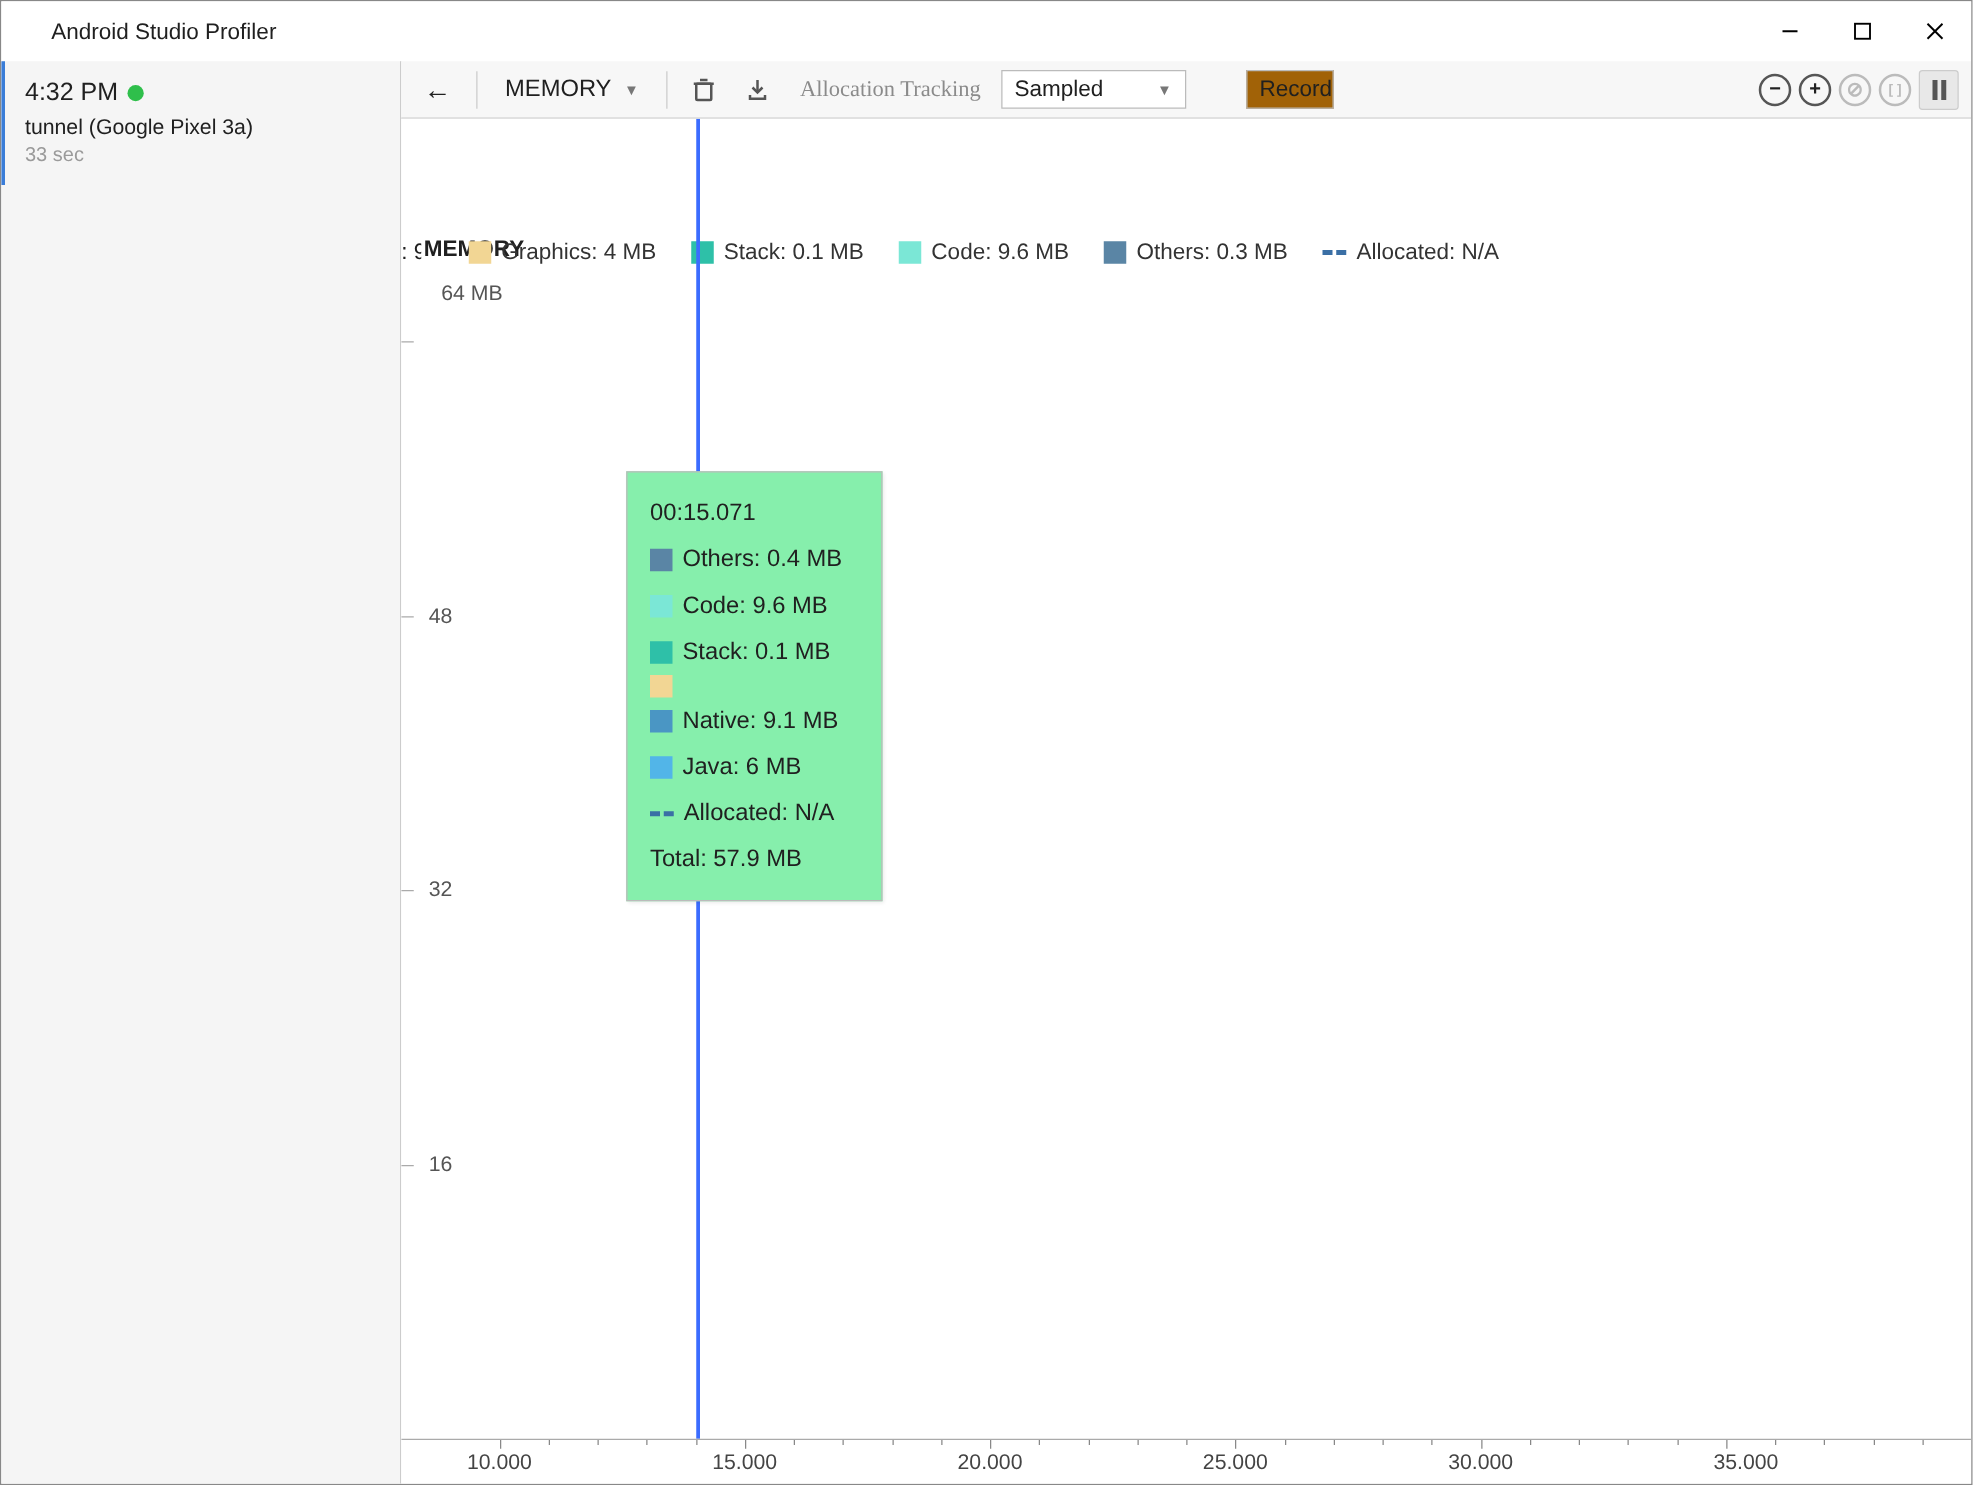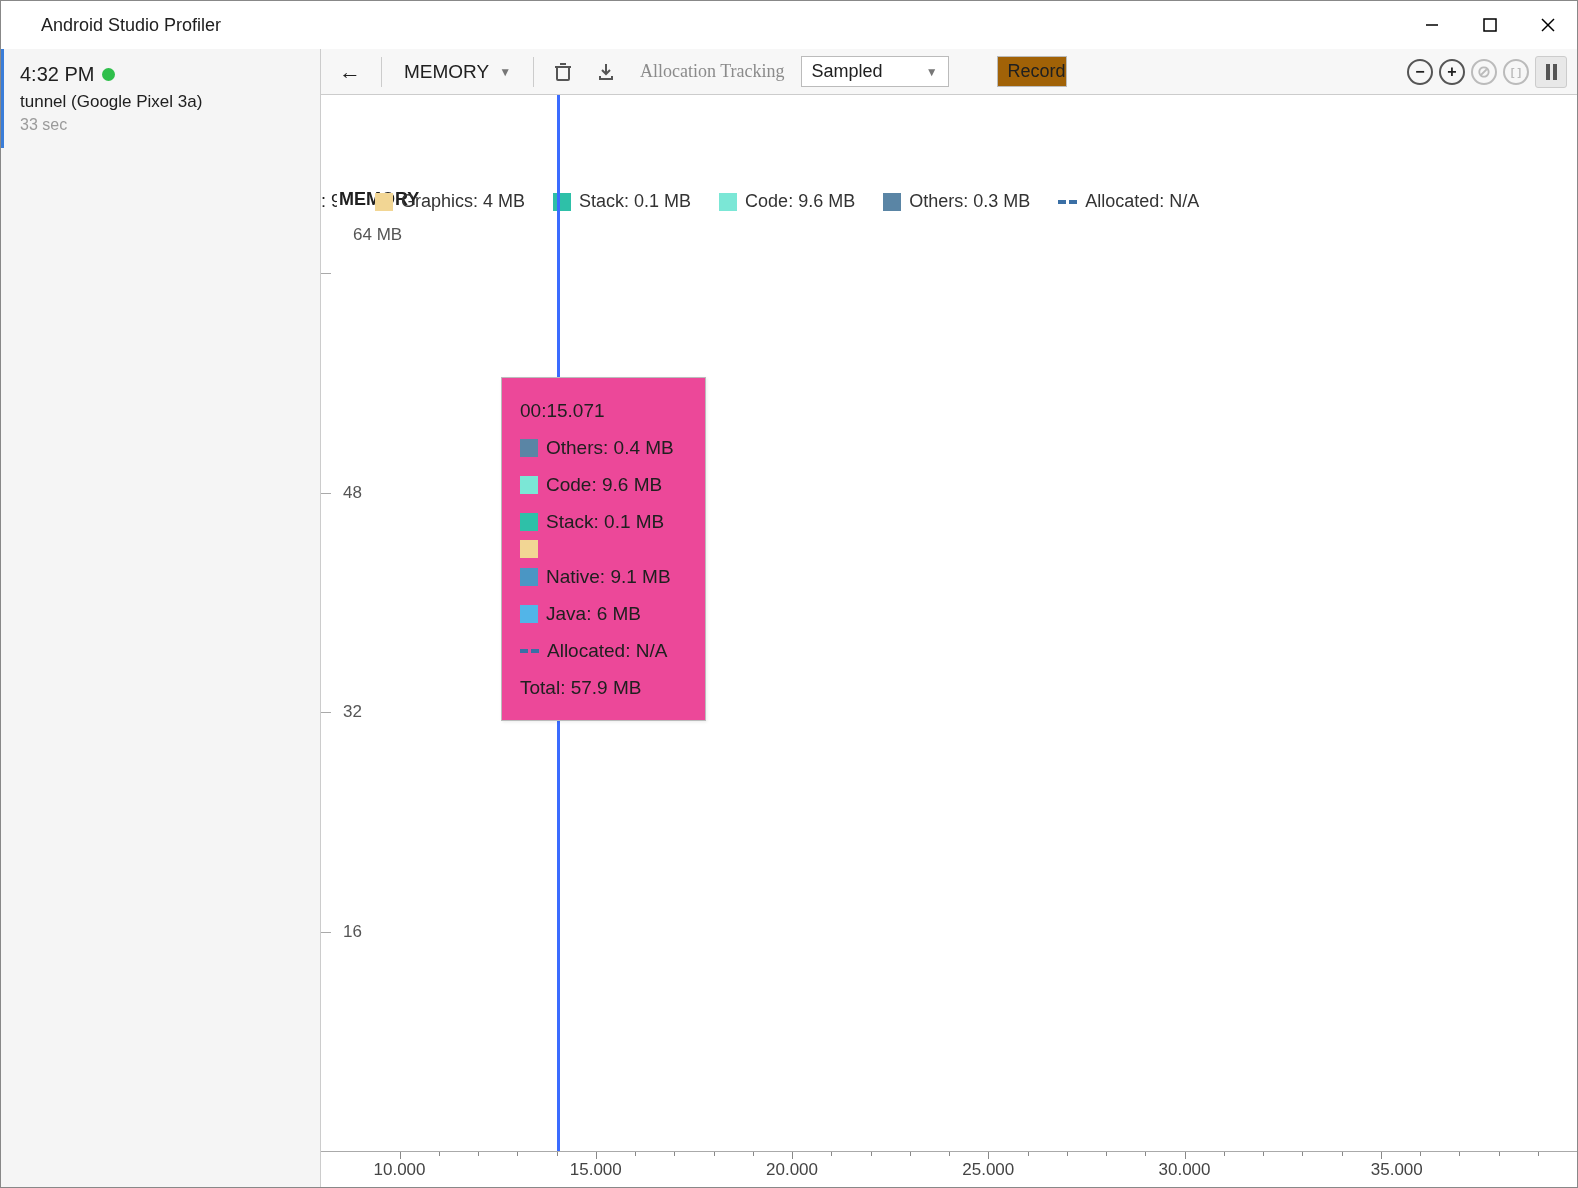--- a/index.html
+++ b/index.html
@@ -62,21 +62,21 @@
   
   .stack { position: absolute; left: 0; right: 0; bottom: 0; }
   
   .xaxis { position: absolute; left: 0; right: 0; bottom: 0; height: 36px; border-top: 1px solid #aaa; }
   .xtick { position: absolute; top: 0; height: 7px; width: 1px; background: #888; }
   .xtick.sm { height: 4px; }
   .xlab { position: absolute; top: 8px; font-size: 17px; color: #444; transform: translateX(-50%); }
   
   .cursor-line { position: absolute; top: 0; bottom: 36px; width: 3px; background: #3b6cff; }
   
-  .tooltip { position: absolute; background: #ec4899; border: 1px solid #bbb; padding: 14px 18px; font-size: 19px; line-height: 1.95; box-shadow: 1px 1px 3px rgba(0,0,0,0.08); }
+  .tooltip { position: absolute; background: #86efac; border: 1px solid #bbb; padding: 14px 18px; font-size: 19px; line-height: 1.95; box-shadow: 1px 1px 3px rgba(0,0,0,0.08); }
   .tooltip .row { display: flex; align-items: center; gap: 8px; }
   .tooltip .sw { width: 18px; height: 18px; }
   
   .c-others { background: #5a85a5; }
   .c-code { background: #7be7d6; }
   .c-stack { background: #2ec0a8; }
   .c-graphics { background: #f2d694; }
   .c-native { background: #4a96c4; }
   .c-java { background: #52b5e8; }
 </style>

